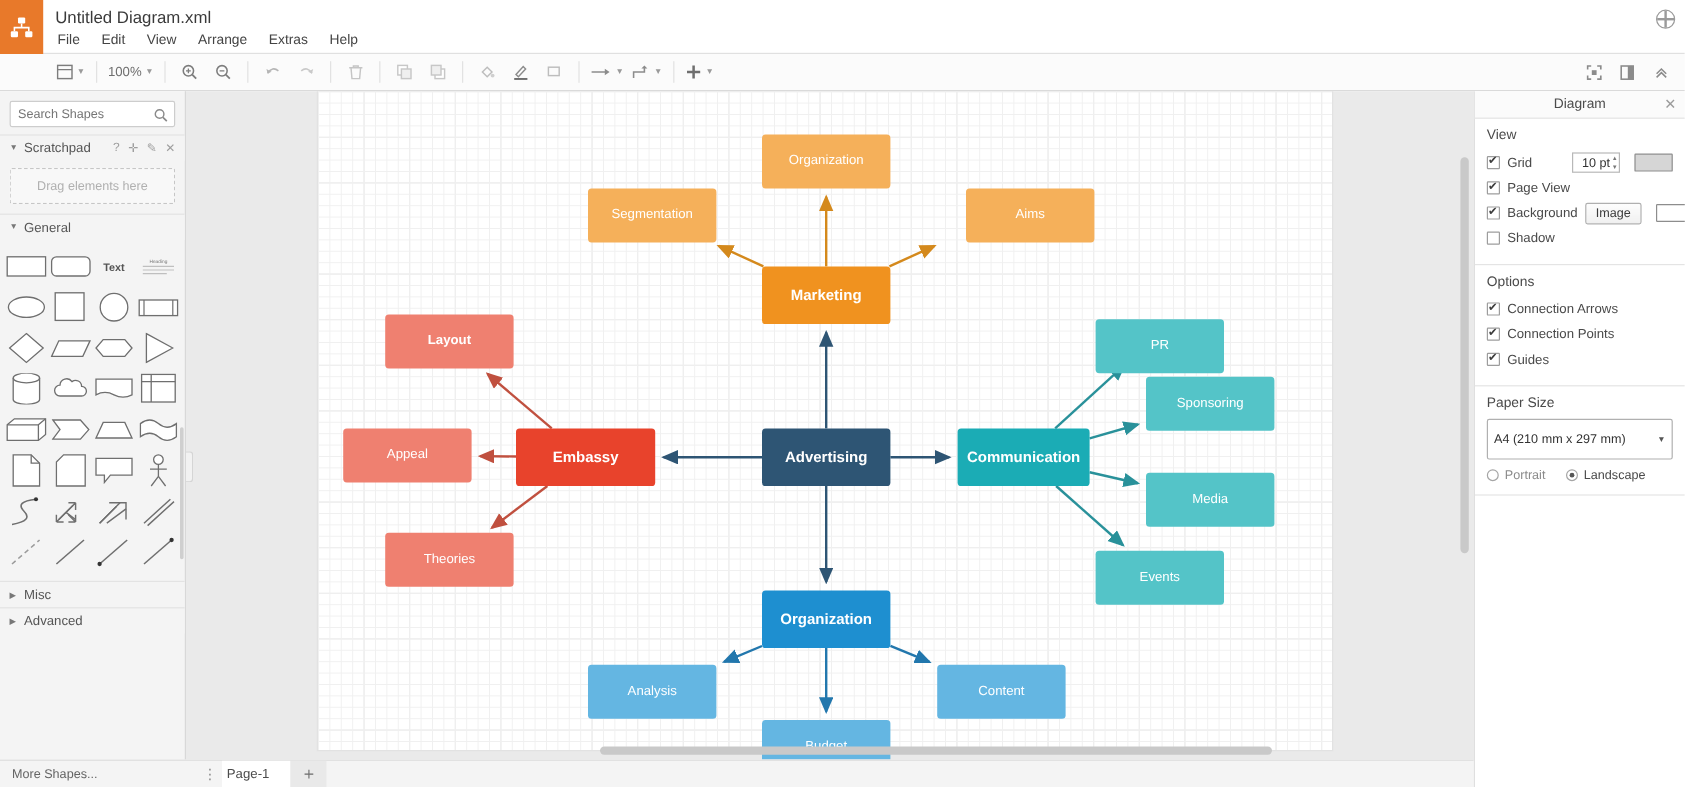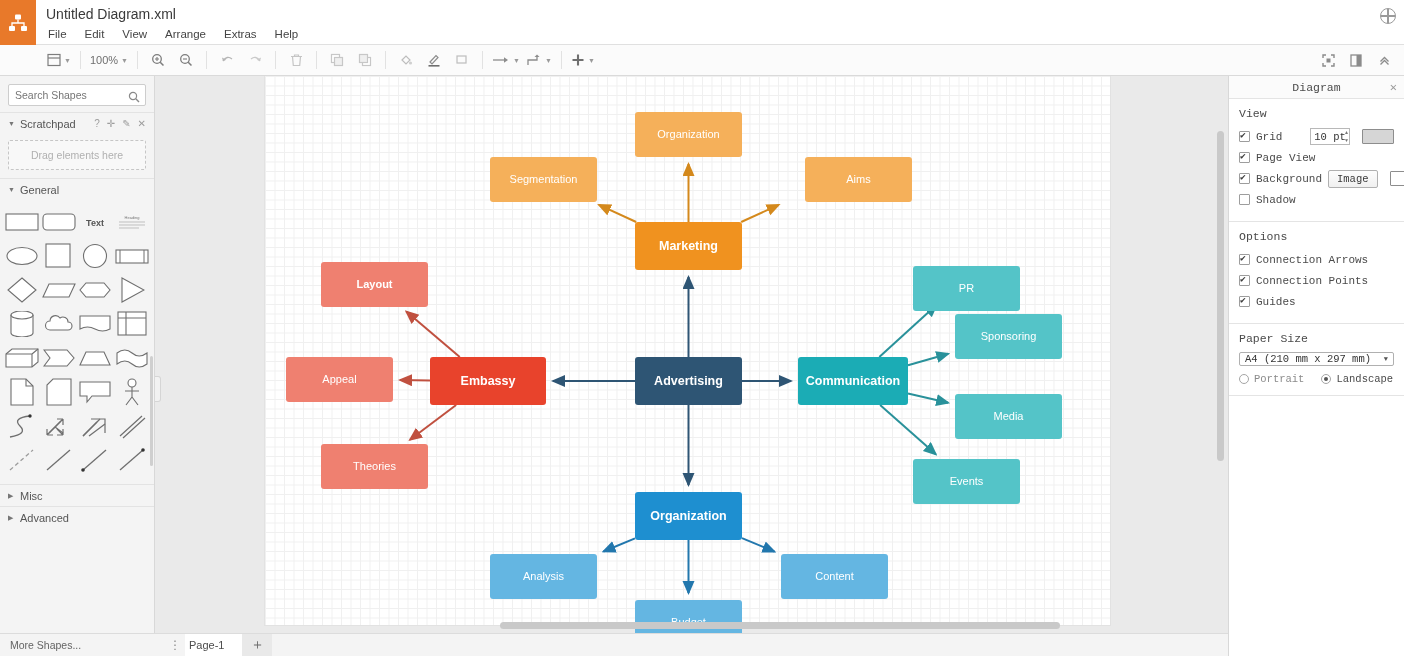--- a/index.html
+++ b/index.html
@@ -153,21 +153,21 @@
   }
   .canvas-handle {
     position: absolute; left: 0px; top: 300px; width: 6px; height: 26px;
     background: #f2f2f2; border: 1px solid #d5d5d5; border-left: 0;
     border-radius: 0 3px 3px 0;
   }
 
   
   .rpanel {
     position: absolute; right: 0; top: 76px; width: 176px; height: 580px;
-    background: #ffffff; border-left: 1px solid #d8d8d8; font-family: Liberation Mono, monospace;
+    background: #ffffff; border-left: 1px solid #d8d8d8;
   }
   .rp-title {
     height: 23px; display: flex; align-items: center; justify-content: center;
     position: relative; font-size: 11.5px; color: #4c4c4c;
     border-bottom: 1px solid #e4e4e4; background: #fbfbfb;
   }
   .rp-close {
     position: absolute; right: 7px; top: 4px; font-size: 12px; color: #9b9b9b;
   }
   .rp-sec { padding: 8px 10px 10px 10px; border-bottom: 1px solid #e4e4e4; }
@@ -198,21 +198,21 @@
     border-radius: 1px; margin-left: 6px; flex: 0 0 auto;
   }
   .swatch.gray { background: #d6d6d6; }
   .btn-sm {
     height: 18px; padding: 0 8px; border: 1px solid #b0b0b0; border-radius: 2px;
     background: linear-gradient(#fdfdfd, #f0f0f0);
     font-size: 10.5px; color: #3b3b3b; display: flex; align-items: center;
     margin-left: auto;
   }
   .select {
-    width: 100%; height: 14px; border: 1px solid #b0b0b0; background: #fff;
+    width: 100%; height: 34px; border: 1px solid #b0b0b0; background: #fff;
     border-radius: 2px; display: flex; align-items: center;
     padding: 0 5px; font-size: 10.5px; color: #333; position: relative; text-align: center;
   }
   .select .sel-caret { position: absolute; right: 5px; font-size: 7px; color: #555; }
   .radio-row { display: flex; align-items: center; gap: 5px; margin-top: 7px; }
   .radio {
     width: 10px; height: 10px; border-radius: 50%; border: 1px solid #a5a5a5;
     background: #fff; position: relative; flex: 0 0 auto;
   }
   .radio.on::after {

